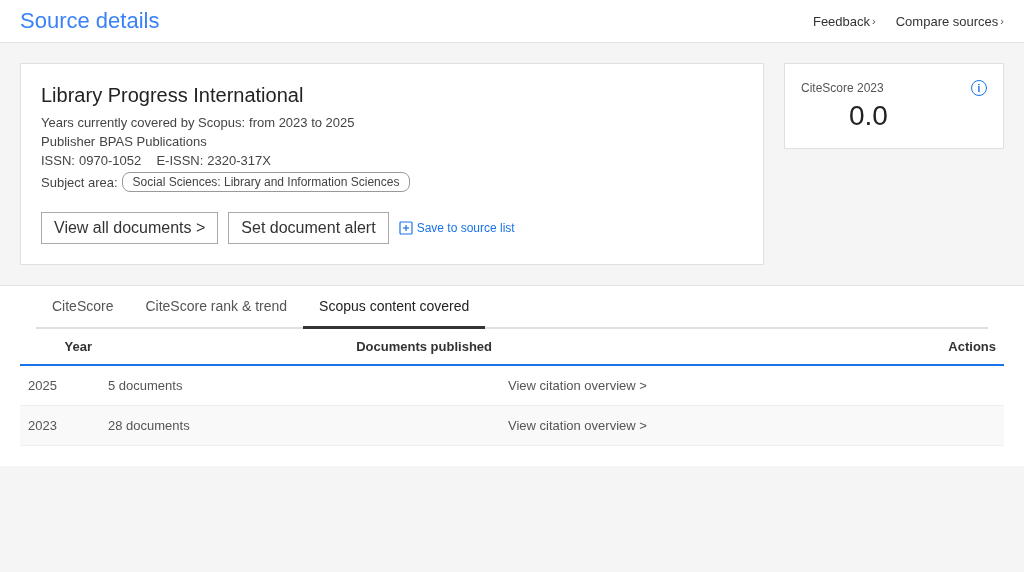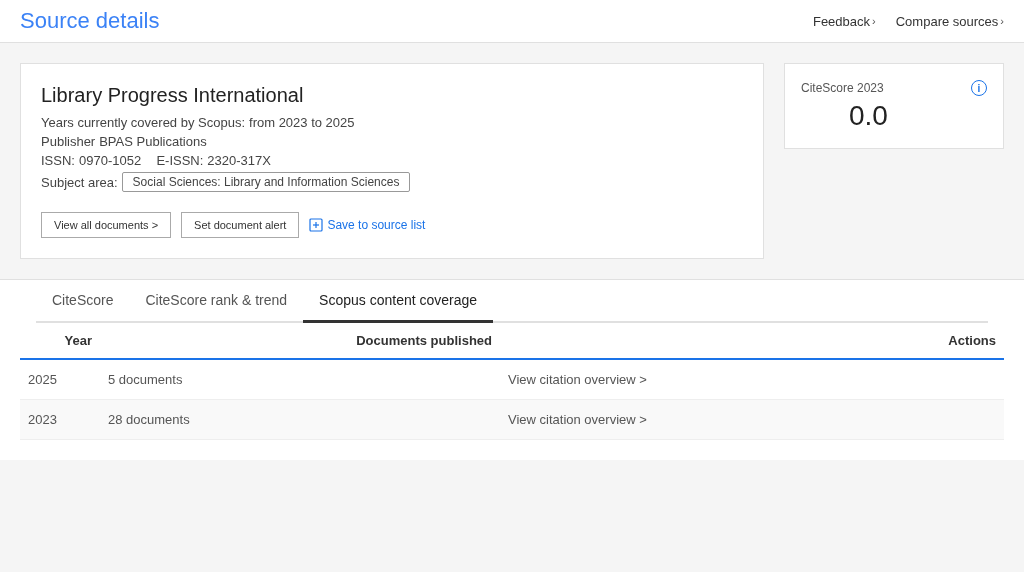--- a/index.html
+++ b/index.html
@@ -68,37 +68,37 @@
       font-size: 13px;
       color: #444;
       margin-bottom: 4px;
       display: flex;
       align-items: center;
       gap: 4px;
     }
     .subject-badge {
       display: inline-block;
       border: 1px solid #999;
-      border-radius: 2px;
+      border-radius: 8px;
       padding: 2px 10px;
       font-size: 12px;
       color: #444;
     }
     .action-buttons {
       display: flex;
       gap: 10px;
       margin-top: 20px;
       align-items: center;
       flex-wrap: wrap;
     }
     .btn-outline {
       border: 1px solid #aaa;
       background: #fff;
       padding: 6px 12px;
-      font-size: 11px;
+      font-size: 16px;
       cursor: pointer;
       color: #333;
       display: flex;
       align-items: center;
       gap: 4px;
     }
     .btn-save {
       background: none;
       border: none;
       color: #1a73e8;
@@ -300,21 +300,21 @@
 
 <div class="tabs-section">
   <div class="tabs">
     <div class="tab">
       <span>CiteScore</span>
     </div>
     <div class="tab">
       <span>CiteScore rank &amp; trend</span>
     </div>
     <div class="tab active">
-      <span>Scopus content coverage</span>
+      <span>Scopus content covered</span>
     </div>
   </div>
 </div>
 
 <div class="table-section">
   <table class="data-table">
     <thead>
       <tr>
         <th>Year</th>
         <th>Documents published</th>

